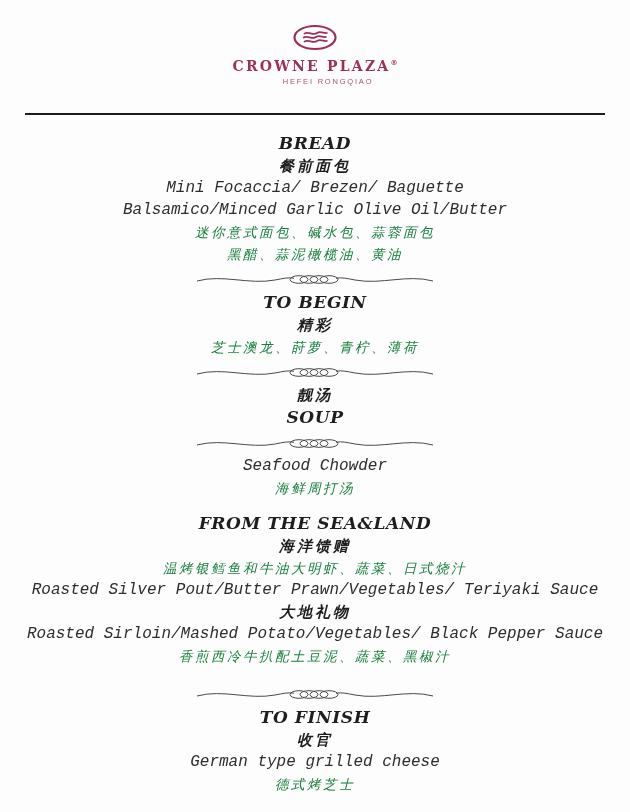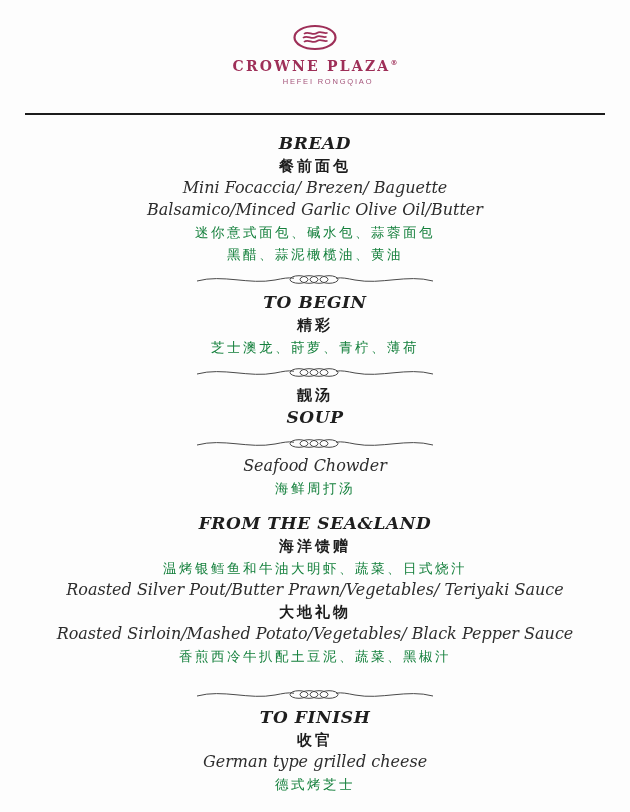--- a/index.html
+++ b/index.html
@@ -34,41 +34,42 @@
   .top-rule {
     width: 580px;
     margin: 27px auto 0;
     border: none;
     border-top: 2px solid #1c1c1c;
     height: 0;
   }
 
   
   .menu { margin-top: 17px; }
-  .line { white-space: nowrap; }
+  .line { white-space: nowrap; font-style: italic; }
   .heading {
     font-size: 17px;
     font-weight: 700;
     font-style: italic;
     letter-spacing: 0.6px;
     line-height: 23px;
     color: #1e1e1e;
   }
   .subheading {
     font-size: 15px;
     font-weight: 700;
     letter-spacing: 3px;
     line-height: 22px;
     color: #1e1e1e;
   }
   .item_en {
     font-size: 16px;
     font-style: italic;
     line-height: 22px;
     color: #2d2d2d;
+    font-family: Liberation Mono, monospace;
   }
   .item_zh {
     font-size: 13.5px;
     letter-spacing: 2.5px;
     line-height: 22px;
     color: #15803d;
   }
   .gap { height: 13px; }
   .divider { width: 240px; margin: 5px auto; }
   .divider svg { display: block; }

